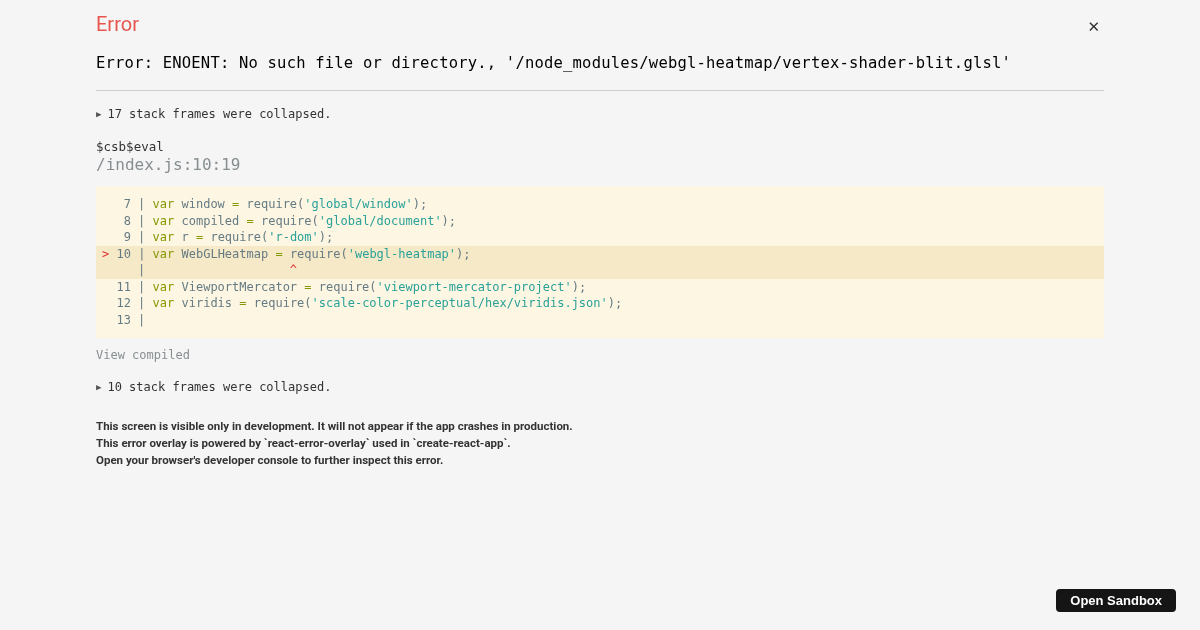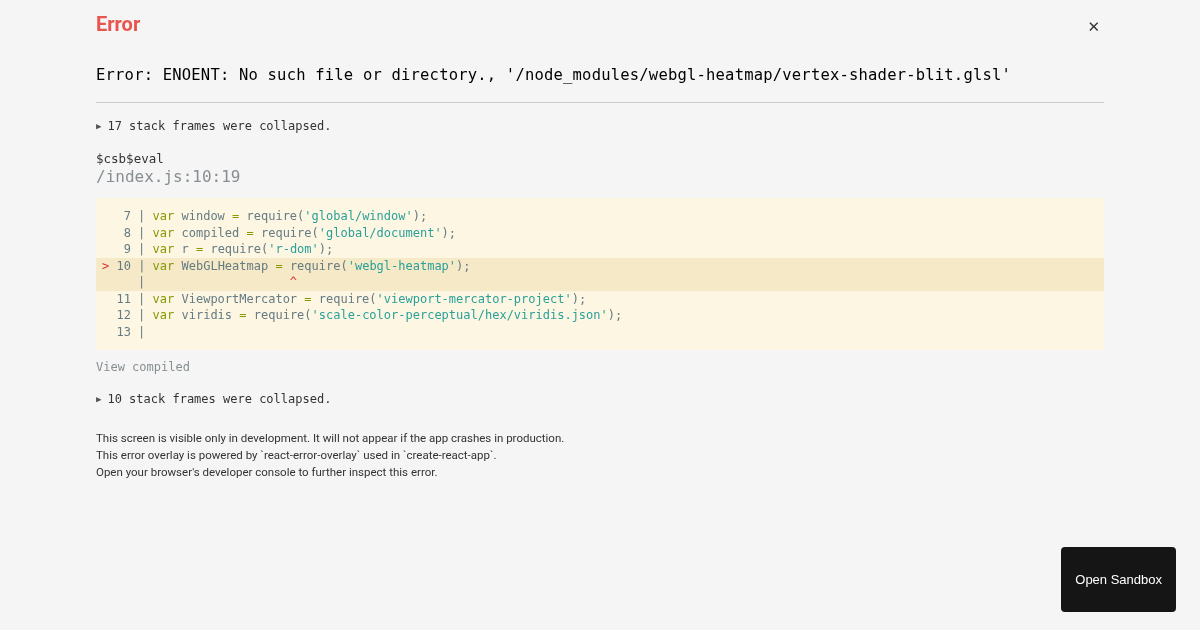--- a/index.html
+++ b/index.html
@@ -17,23 +17,23 @@
     .container {
       padding: 12px 96px 0 96px;
     }
     .header-row {
       display: flex;
       justify-content: space-between;
       align-items: flex-start;
     }
     .error-title {
       font-size: 20px;
-      font-weight: 700;
+      font-weight: 400;
       color: #e8554e;
-      margin-bottom: 30px;
+      margin-bottom: 18px;
     }
     .close-btn {
       color: #333;
       font-size: 15px;
       cursor: pointer;
       padding: 4px;
       line-height: 1;
       position: relative;
       top: 4px;
     }
@@ -112,32 +112,34 @@
       font-size: 12px;
       color: #878e91;
       cursor: pointer;
       margin-bottom: 18px;
     }
     .footer-text {
       font-size: 11.5px;
       color: #333;
       line-height: 1.45;
       margin-top: 24px;
+      font-weight: bold;
     }
     .open-sandbox {
       position: absolute;
       bottom: 18px;
       right: 24px;
       background: #151515;
       color: #fff;
       font-size: 13px;
-      padding: 25px 14px;
+      padding: 4px 14px;
       border-radius: 4px;
       cursor: pointer;
       border: none;
+      font-weight: bold;
     }
   </style>
 </head>
 <body>
 
 <div class="container">
   <div class="header-row">
     <h1 class="error-title">Error</h1>
     <span class="close-btn">✕</span>
   </div>

